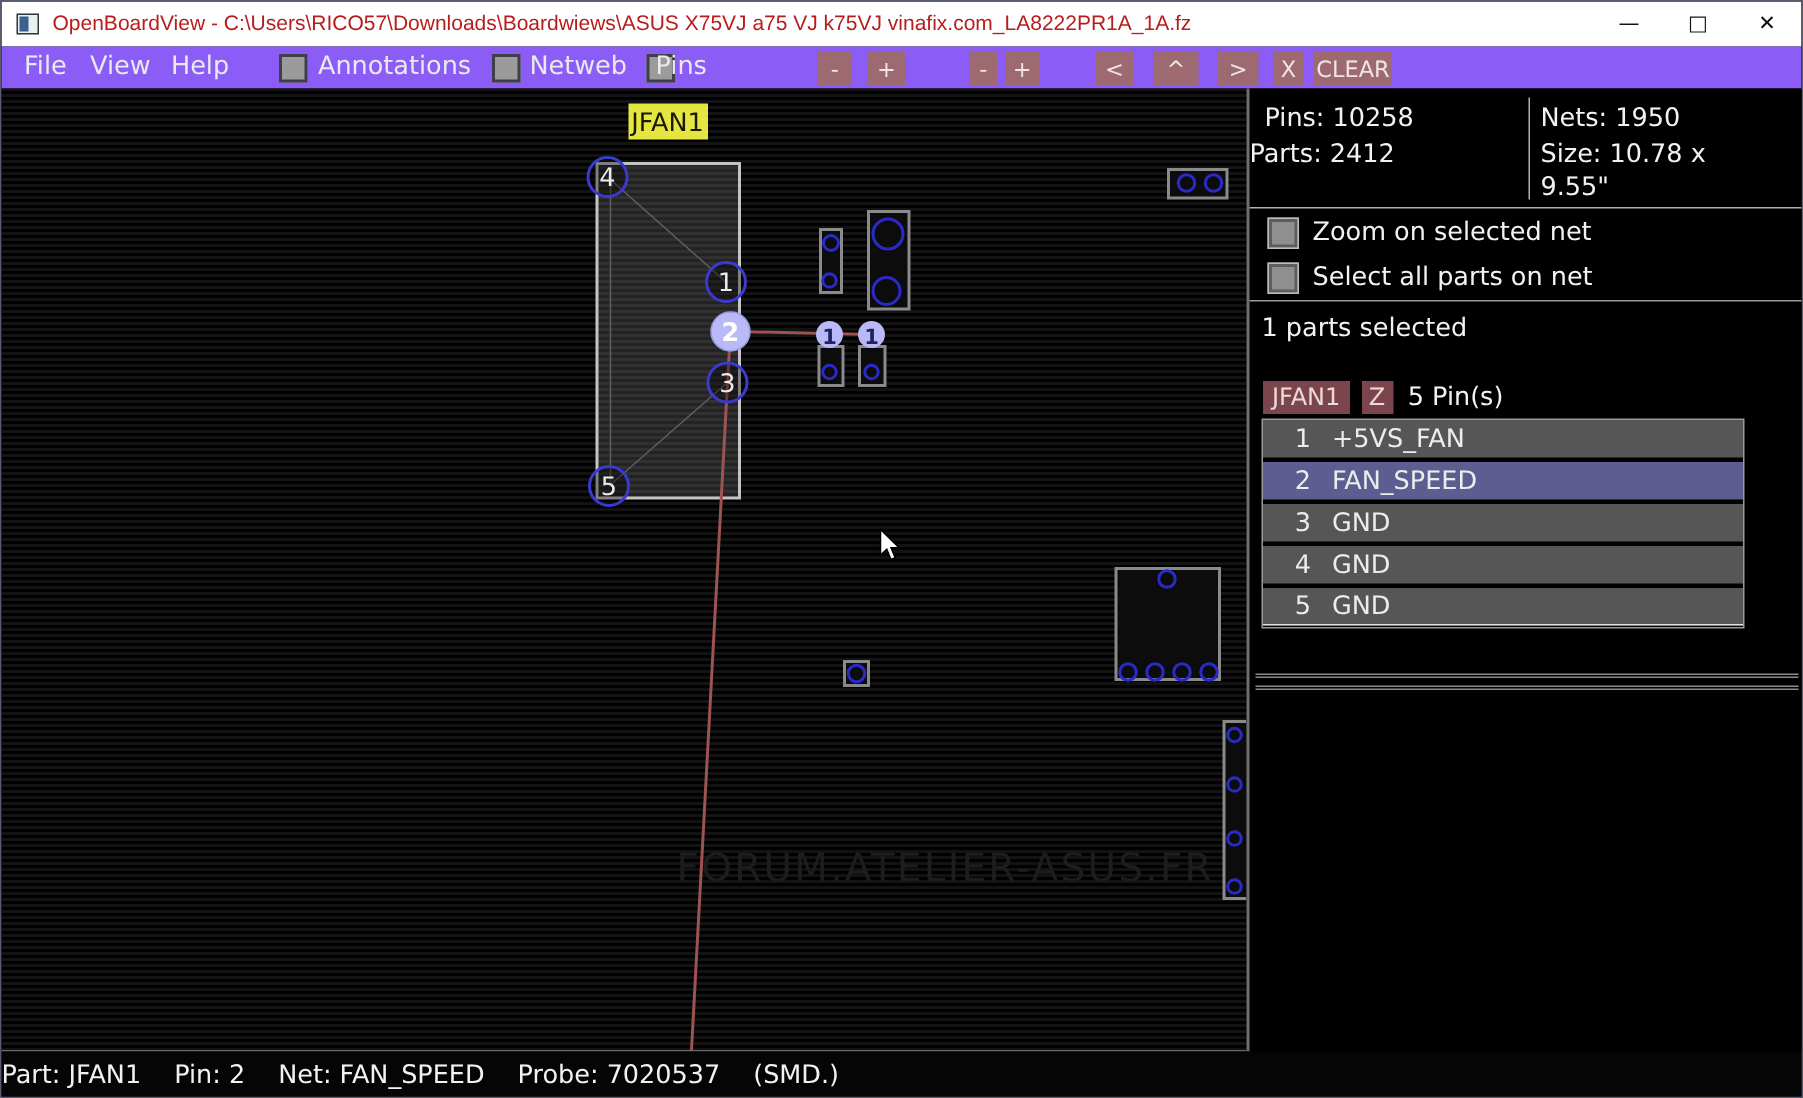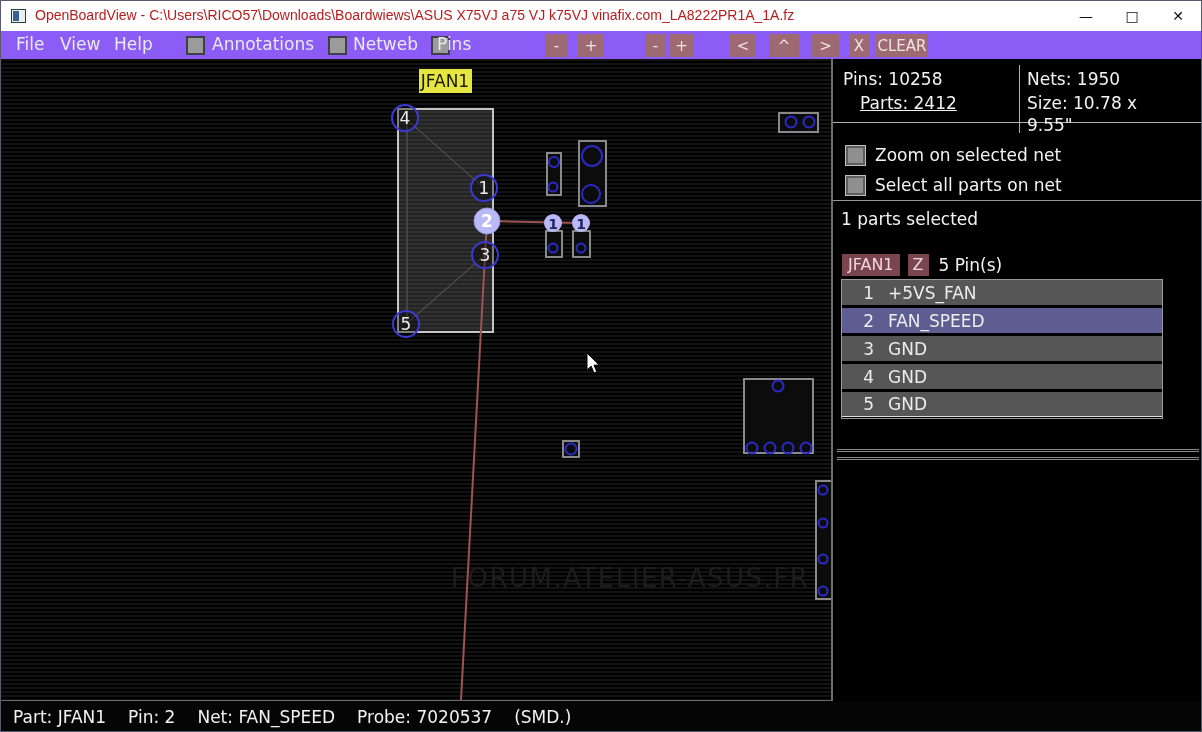--- a/index.html
+++ b/index.html
@@ -31,24 +31,24 @@
   .mb-8 { left:875px; width:52px; }
 
   
   .canvas { position:absolute; left:0; top:58px; width:830px; height:642px;
     background:repeating-linear-gradient(180deg, #131313 0px, #131313 2px, #000 2px, #000 4px);
     border-bottom:1px solid #6a6a6a; }
   .canvas svg { position:absolute; left:0; top:0; }
 
   
   .sidebar { position:absolute; left:830px; top:58px; width:371px; height:642px; background:#000; border-left:2px solid #6e6e6e; color:#f2f2f2; font-size:17px; }
-  .stats { position:absolute; left:0; top:0; width:100%; height:64px; border-bottom:1px solid #b0b0b0; }
+  .stats { position:absolute; left:0; top:0; width:100%; height:80px; border-bottom:1px solid #b0b0b0; }
   .stats-divider { position:absolute; left:186px; top:6px; width:1px; height:68px; background:#b0b0b0; }
   .stat { position:absolute; white-space:normal; line-height:22px; }
-  .st-pins { left:10px; top:9px; } .st-parts { left:27px; top:33px;text-decoration:underline; }
+  .st-pins { left:10px; top:9px; } .st-parts { left:0; top:33px; }
   .st-nets { left:194px; top:9px; } .st-size { left:194px; top:33px; width:150px; }
   .opt-row { position:absolute; left:0; width:100%; height:26px; }
   .opt-1 { top:86px; } .opt-2 { top:116px; }
   .opt-check { position:absolute; left:12px; top:0; width:21px; height:21px; background:#8f8f8f; border:1px solid #bdbdbd; box-shadow:inset 0 0 0 2px #5d5d5d; }
   .opt-label { position:absolute; left:42px; top:0; }
   .sep-1 { position:absolute; left:0; top:141px; width:100%; height:1px; background:#9a9a9a; }
   .sel-status { position:absolute; left:8px; top:150px; }
   .chips-row { position:absolute; left:9px; top:194px; height:24px; display:flex; align-items:center; gap:8px; }
   .chip { background:#7a454c; color:#eed9d9; font-size:16px; padding:1px 6px 2px 6px; }
   .chip-z { padding:1px 5px 2px 5px; }
@@ -56,21 +56,21 @@
   .pin-table { position:absolute; left:8px; top:220px; width:322px; border:1px solid #9a9a9a; background:#000; padding-bottom:1px; }
   .pin-row { position:relative; height:25px; background:#565656; margin-bottom:3px; display:flex; align-items:center; color:#ececec; }
   .pin-row:last-child { margin-bottom:0; border-bottom:1px solid #e0e0e0; }
   .pin-row.selected { background:#5d5d91; }
   .pin-num { width:32px; text-align:right; }
   .pin-net { margin-left:14px; }
   .dbl-line { position:absolute; left:4px; width:362px; height:3px; border-top:1px solid #8a8a8a; border-bottom:1px solid #8a8a8a; }
   .dl-1 { top:390px; } .dl-2 { top:398px; }
 
   
-  .statusbar { position:absolute; left:0; top:700px; width:100%; height:32px; background:#050505; color:#f2f2f2; font-size:17px; display:flex; align-items:center; gap:22px; padding-left:12px; }
+  .statusbar { position:absolute; left:0; top:700px; width:100%; height:32px; background:#050505; color:#f2f2f2; font-size:17px; display:flex; align-items:center; gap:22px; padding-left:0; }
 
   text { font-family:"DejaVu Sans", sans-serif; }
 </style>
 </head>
 <body>
 
 <div class="window">
 
   <div class="titlebar">
     <div class="app-icon"></div>

